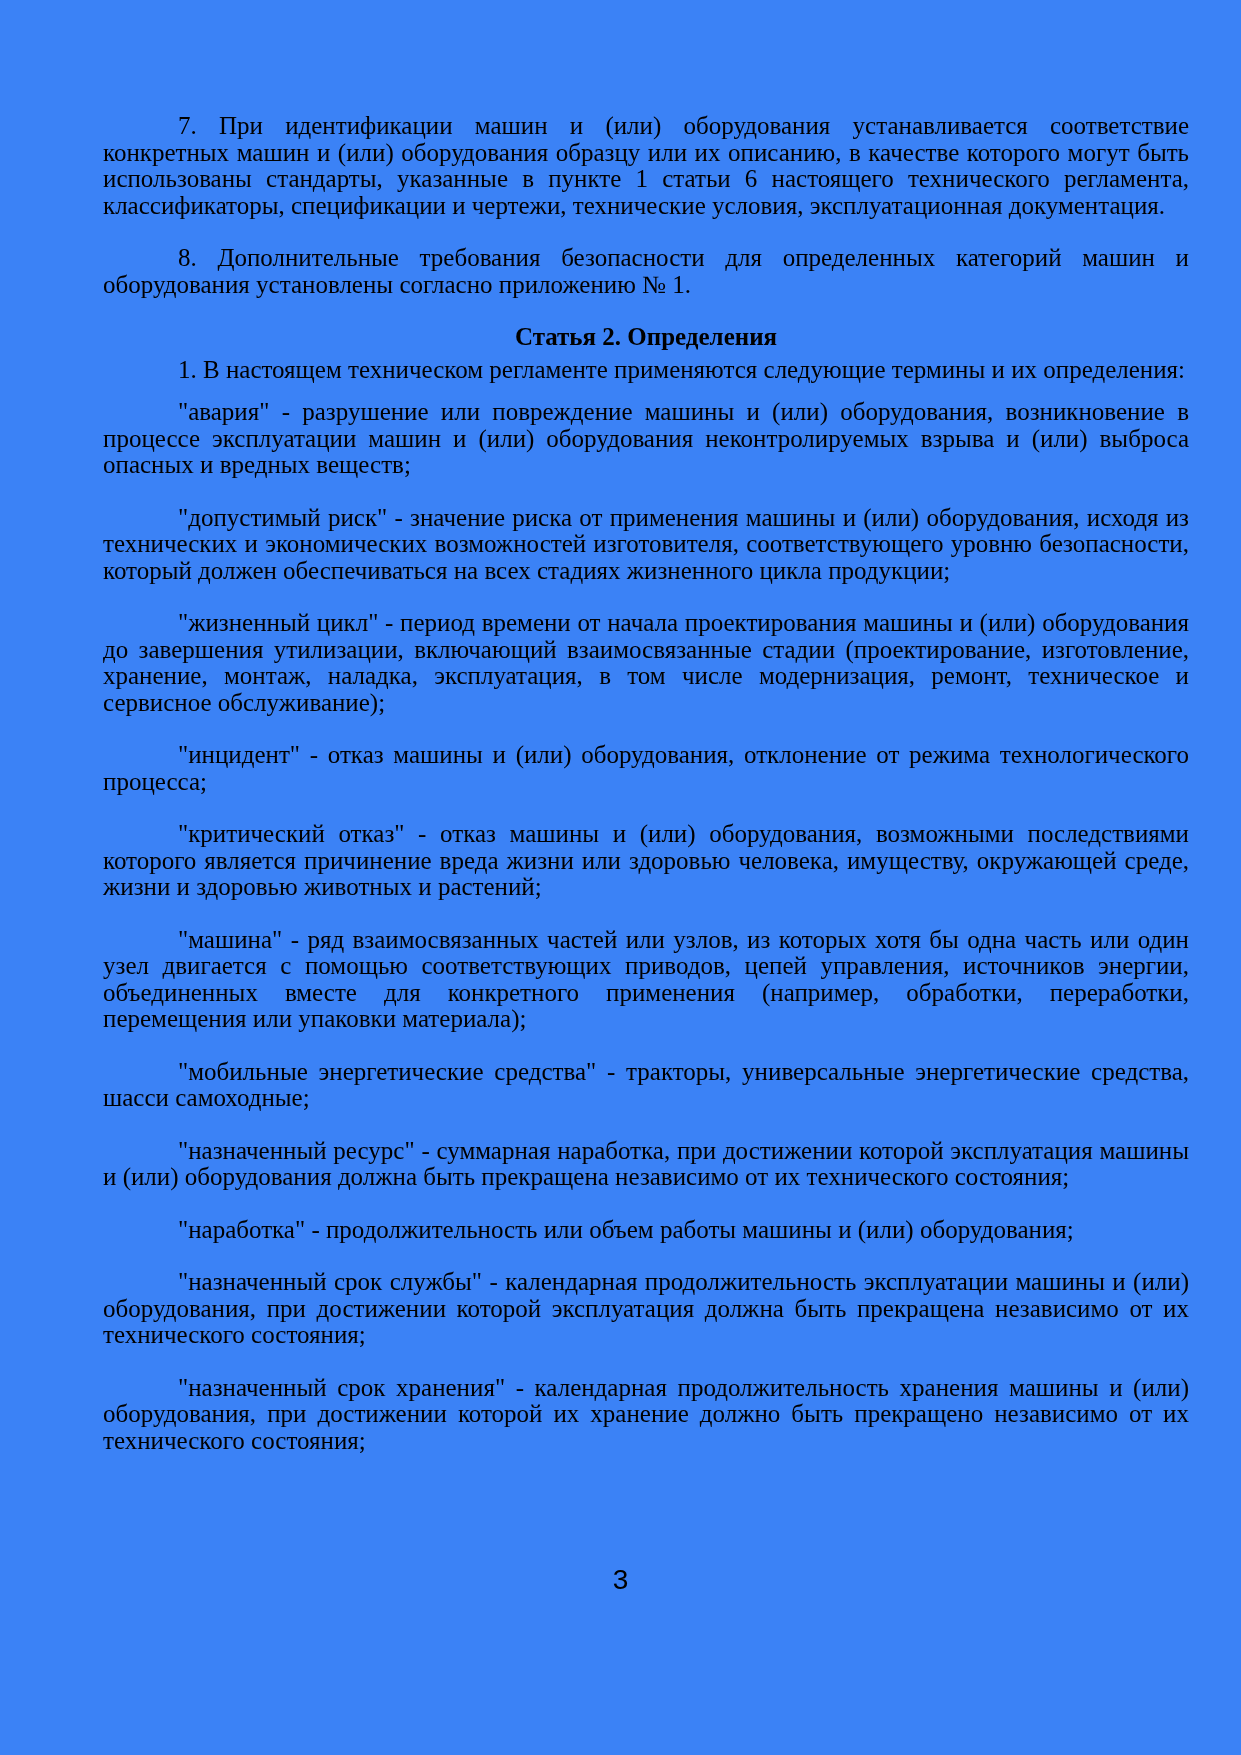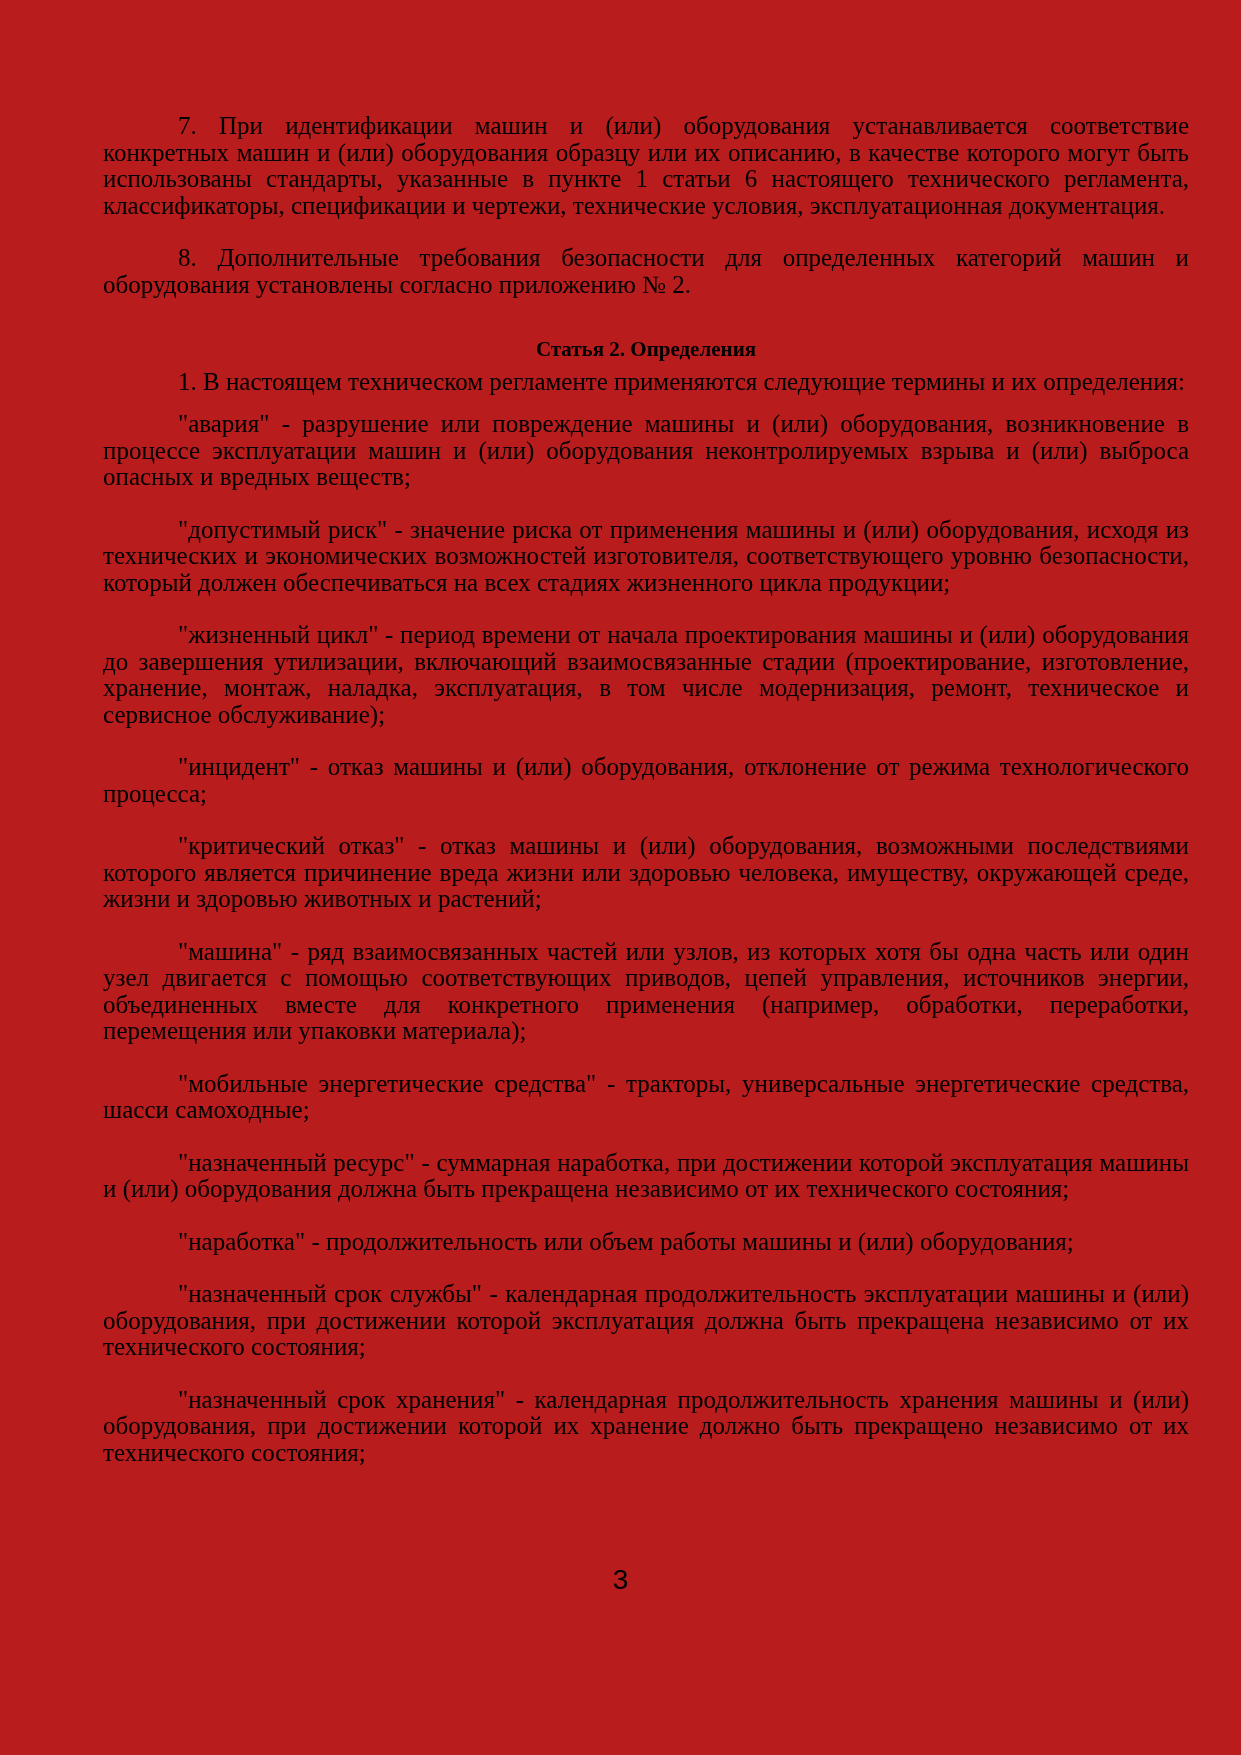--- a/index.html
+++ b/index.html
@@ -11,37 +11,37 @@
     width: 1241px;
     height: 1755px;
     overflow: hidden;
   }
   .page {
     position: relative;
     width: 1241px;
     height: 1755px;
     box-sizing: border-box;
     padding: 113px 52px 0 103px;
-    background: #b91c1c;
+    background: #3b82f6;
     color: #000000;
     font-family: "Liberation Serif", "DejaVu Serif", serif;
     font-size: 25px;
     line-height: 26.5px;
     hyphens: none;
     -webkit-hyphens: none;
   }
   .para {
     margin: 0 0 26px 0;
     text-indent: 75px;
     text-align: justify;
   }
   .heading {
-    margin: 38px 0 6px 0;
+    margin: 26px 0 6px 0;
     padding: 0;
-    font-size: 21px;
+    font-size: 25px;
     line-height: 26.5px;
     font-weight: bold;
     text-align: center;
     text-indent: 0;
   }
   .lead-para {
     margin-bottom: 16px;
   }
   .page-number {
     position: absolute;
@@ -55,21 +55,21 @@
     color: #000000;
   }
 </style>
 </head>
 <body>
 
 <div class="page">
 
   <p class="para">7. При идентификации машин и (или) оборудования устанавливается соответствие конкретных машин и (или) оборудования образцу или их описанию, в качестве которого могут быть использованы стандарты, указанные в пункте 1 статьи 6 настоящего технического регламента, классификаторы, спецификации и чертежи, технические условия, эксплуатационная документация.</p>
 
-  <p class="para">8. Дополнительные требования безопасности для определенных категорий машин и оборудования установлены согласно приложению № 2.</p>
+  <p class="para">8. Дополнительные требования безопасности для определенных категорий машин и оборудования установлены согласно приложению № 1.</p>
 
   <h2 class="heading">Статья 2. Определения</h2>
 
   <p class="para lead-para">1. В настоящем техническом регламенте применяются следующие термины и их определения:</p>
 
   <p class="para">"авария" - разрушение или повреждение машины и (или) оборудования, возникновение в процессе эксплуатации машин и (или) оборудования неконтролируемых взрыва и (или) выброса опасных и вредных веществ;</p>
 
   <p class="para">"допустимый риск" - значение риска от применения машины и (или) оборудования, исходя из технических и экономических возможностей изготовителя, соответствующего уровню безопасности, который должен обеспечиваться на всех стадиях жизненного цикла продукции;</p>
 
   <p class="para">"жизненный цикл" - период времени от начала проектирования машины и (или) оборудования до завершения утилизации, включающий взаимосвязанные стадии (проектирование, изготовление, хранение, монтаж, наладка, эксплуатация, в том числе модернизация, ремонт, техническое и сервисное обслуживание);</p>

